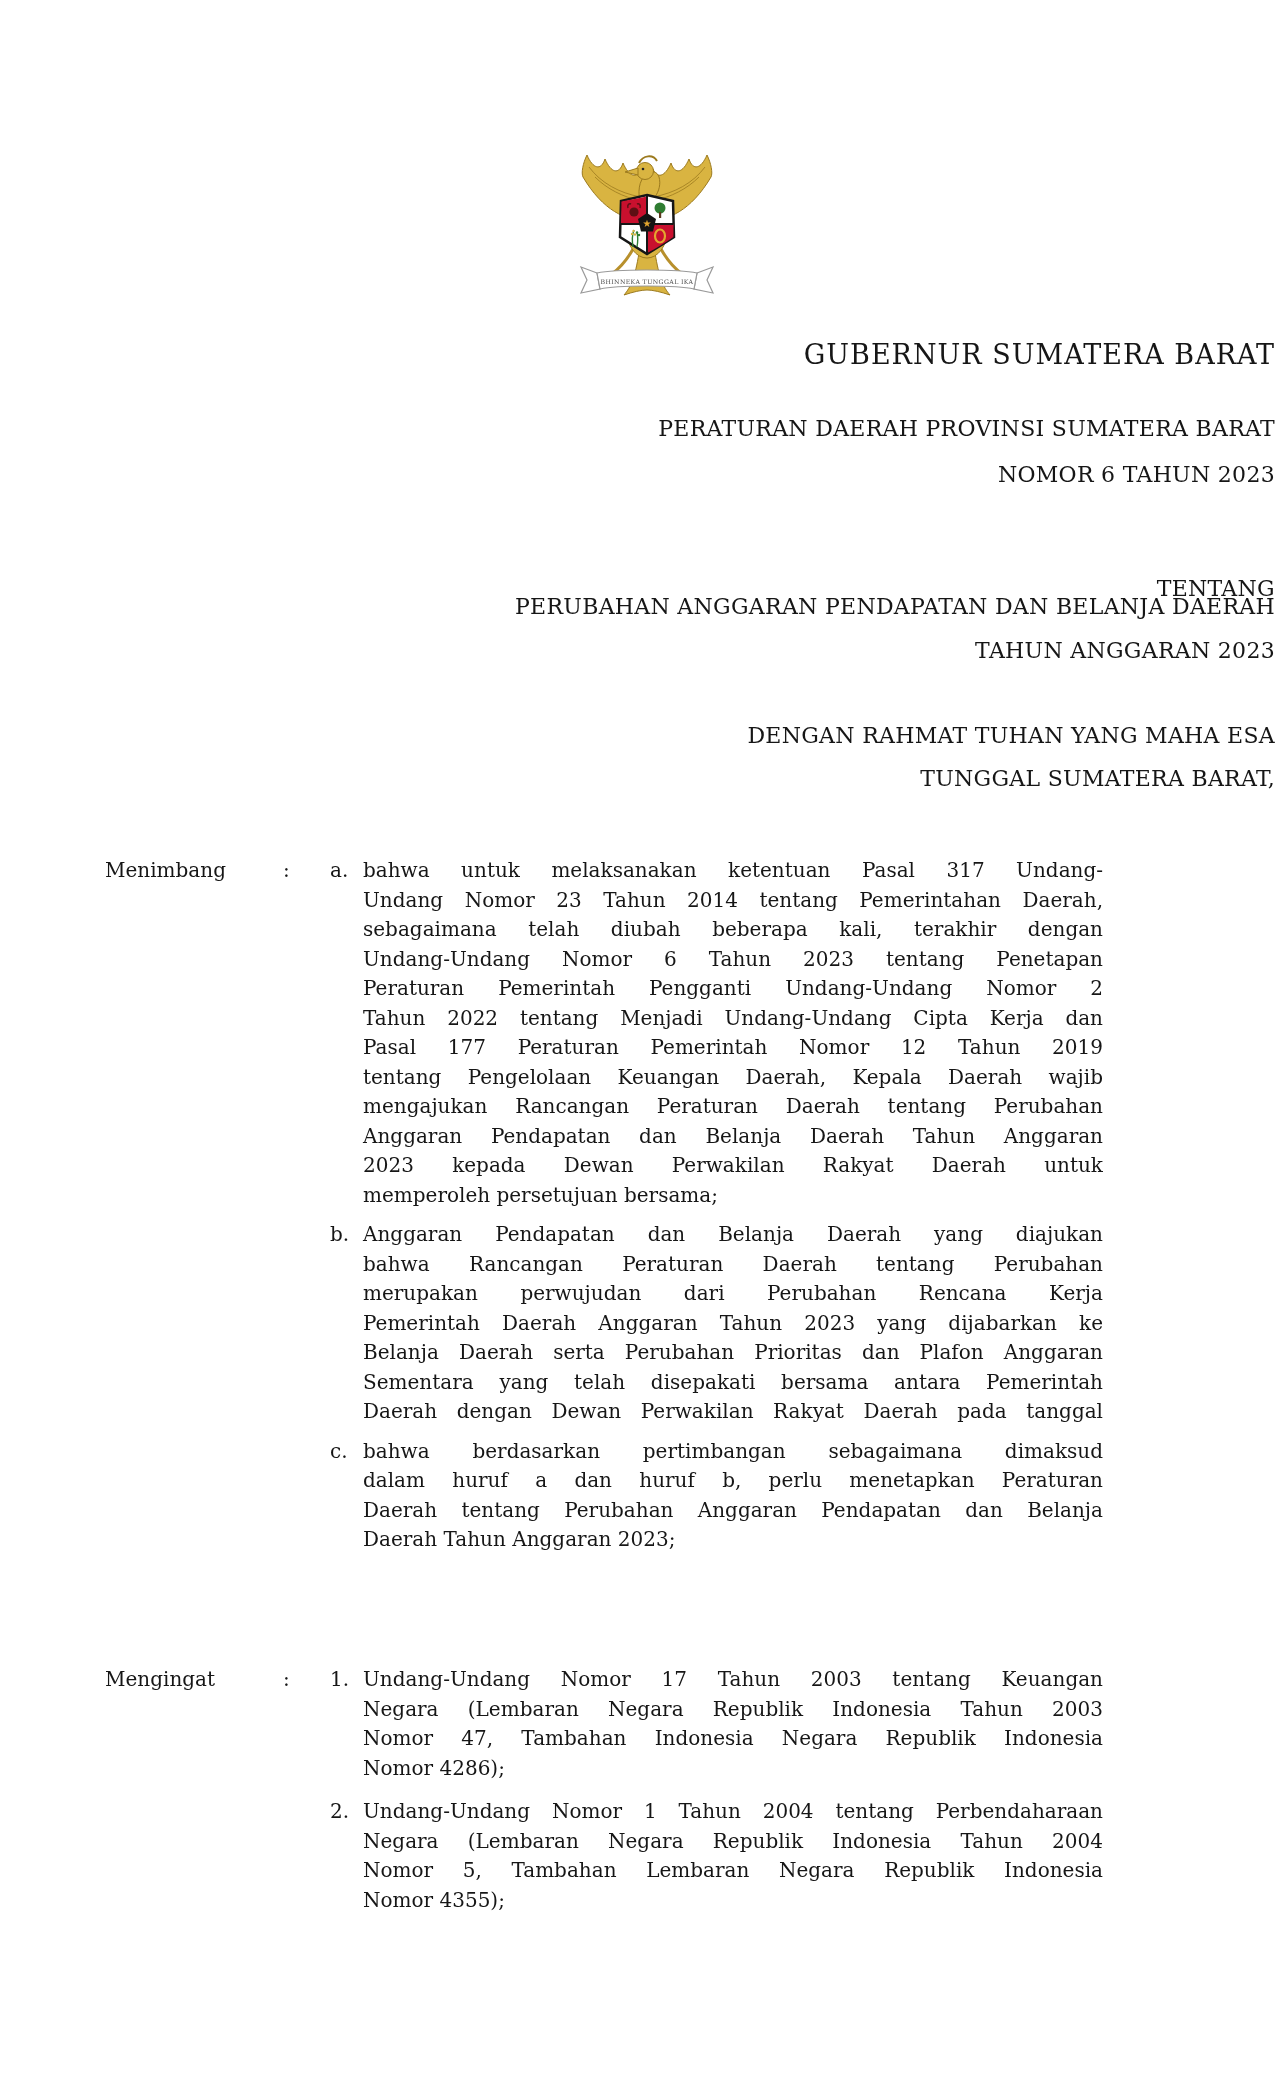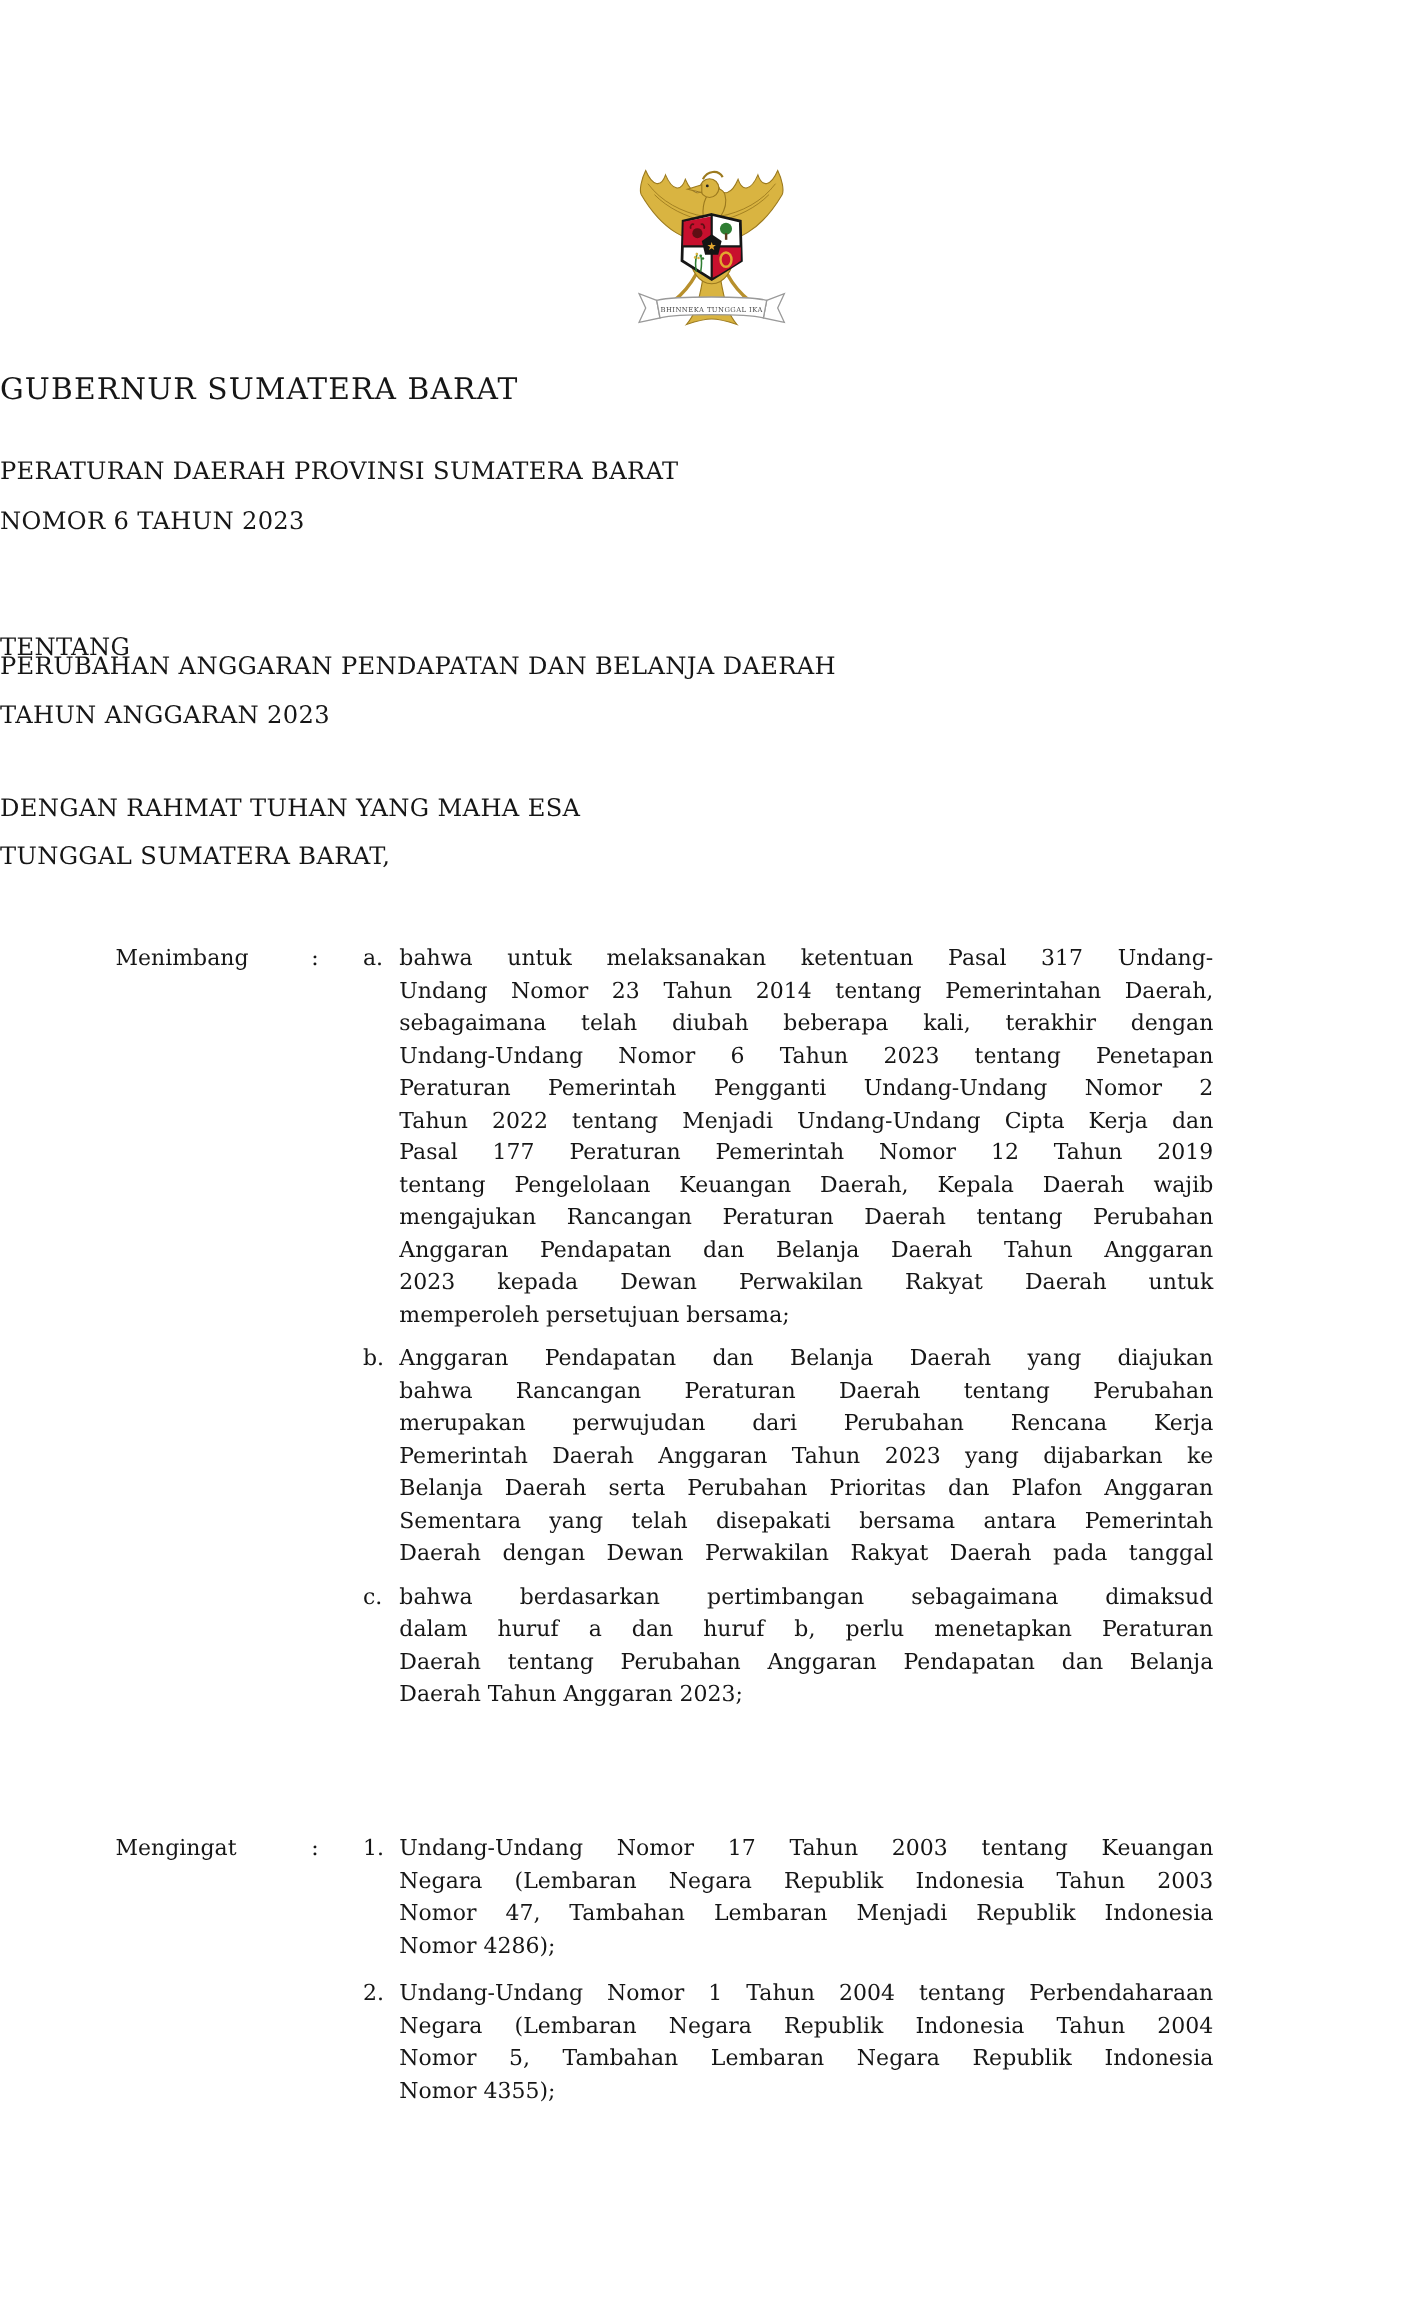--- a/index.html
+++ b/index.html
@@ -7,21 +7,21 @@
     position:relative;
     width:1275px;height:2100px;
     margin:0 auto;
     background:#ffffff;
     font-family:"DejaVu Serif", serif;
     color:#161616;
     overflow:hidden;
   }
   .center-line{
     position:absolute;left:0;width:100%;
-    text-align:left;white-space:nowrap;
+    text-align:right;white-space:nowrap;
   }
   .h-authority{font-size:27px;line-height:30px;letter-spacing:1px;}
   .h-sub{font-size:22px;line-height:26px;letter-spacing:.3px;}
   .section{
     position:absolute;left:105px;width:1000px;font-size:20px;line-height:29.5px;
   }
   .side-label{position:absolute;left:0;top:0;}
   .side-colon{position:absolute;left:178px;top:0;}
   .items{margin-left:225px;width:775px;}
   .row{display:flex;align-items:flex-start;}
@@ -170,21 +170,21 @@
 
   <div class="section" style="top:1665px">
     <div class="side-label">Mengingat</div>
     <div class="side-colon">:</div>
     <div class="items">
         <div class="row">
           <div class="item-label">1.</div>
           <div class="item-lines">
             <div class="jline">Undang-Undang Nomor 17 Tahun 2003 tentang Keuangan</div>
             <div class="jline">Negara (Lembaran Negara Republik Indonesia Tahun 2003</div>
-            <div class="jline">Nomor 47, Tambahan Lembaran Menjadi Republik Indonesia</div>
+            <div class="jline">Nomor 47, Tambahan Indonesia Negara Republik Indonesia</div>
             <div class="jline last">Nomor 4286);</div>
           </div>
         </div>
         <div class="row gap14">
           <div class="item-label">2.</div>
           <div class="item-lines">
             <div class="jline">Undang-Undang Nomor 1 Tahun 2004 tentang Perbendaharaan</div>
             <div class="jline">Negara (Lembaran Negara Republik Indonesia Tahun 2004</div>
             <div class="jline">Nomor 5, Tambahan Lembaran Negara Republik Indonesia</div>
             <div class="jline last">Nomor 4355);</div>

